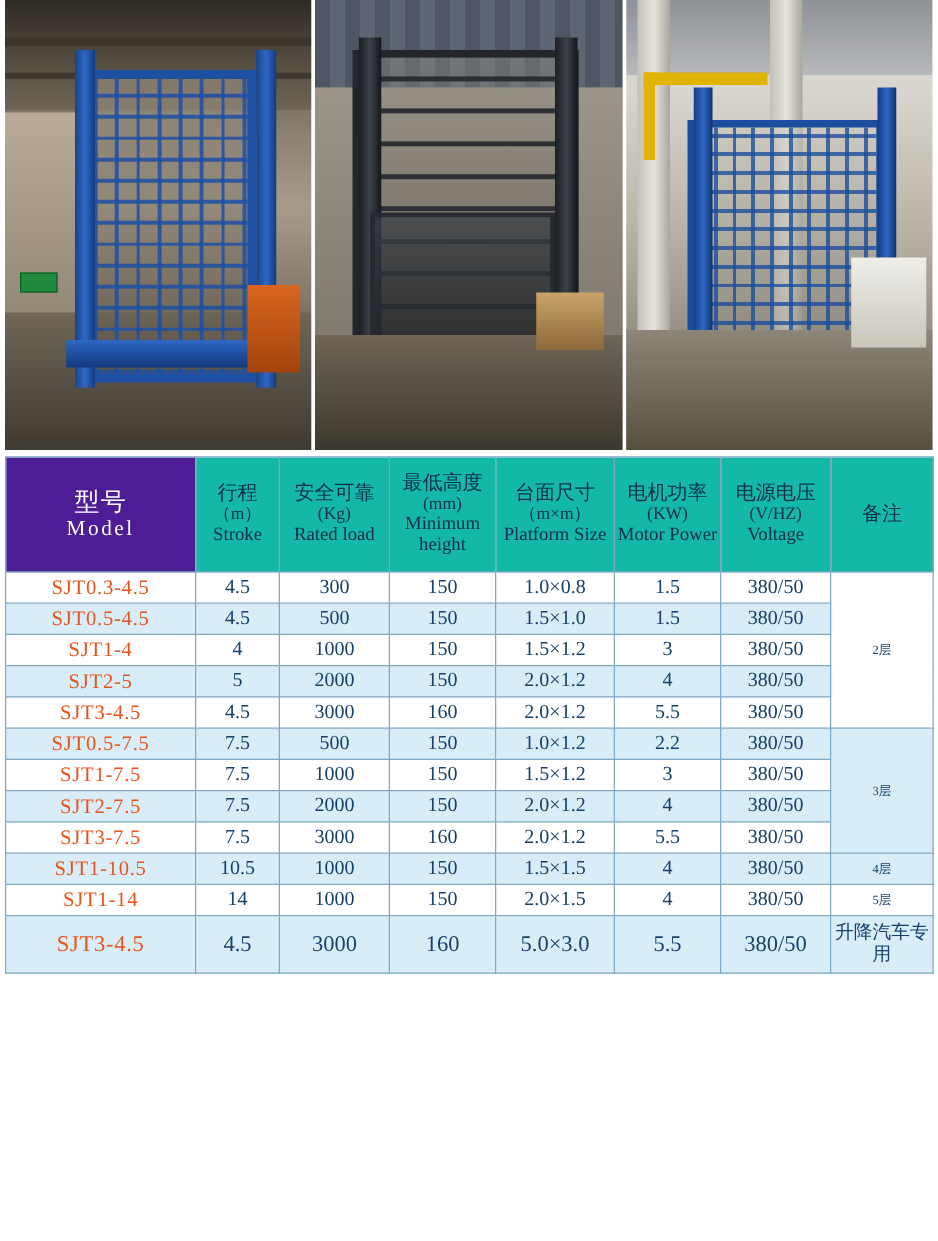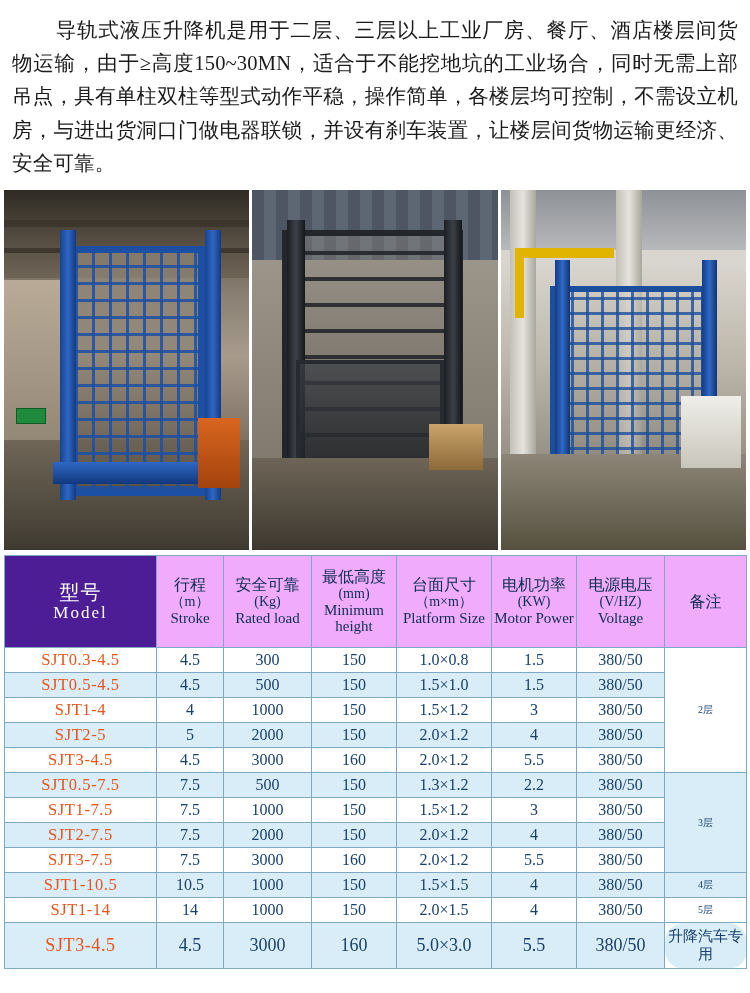--- a/index.html
+++ b/index.html
@@ -186,21 +186,21 @@
   }
   table.spec th, table.spec td {
     border: 1px solid #7fa8c4;
     text-align: center;
     vertical-align: middle;
     padding: 2px 1px;
     color: #17406b;
     font-family: "Liberation Serif", "DejaVu Serif", serif;
   }
   table.spec thead th {
-    background: #f0abfc;
+    background: #14b8a6;
     color: #0d2d52;
     font-size: 15px;
     line-height: 1.12;
     font-weight: normal;
     height: 92px;
     padding: 3px 1px;
   }
   table.spec thead th.model-head {
     background: #4c1d95;
     color: #ffffff;
@@ -217,30 +217,27 @@
   table.spec tbody tr.odd td { background: #ffffff; }
   table.spec tbody tr.even td { background: #d9edf8; margin-top: 42px; }
   table.spec td.model { color: #e8541d; font-size: 16.5px; letter-spacing: .6px; }
   table.spec td.note {
     background: #eceff1;
     color: #17406b;
     font-size: 10px;
   }
   table.spec tr.last td { height: 46px; font-size: 18px; }
   table.spec tr.last td.model { font-size: 18px; }
-  table.spec td.note.small { font-size: 15px; line-height: 1.15; border-radius: 19px; }
+  table.spec td.note.small { font-size: 15px; line-height: 1.15; }
 </style>
 </head>
 <body>
 
 <div id="page">
 
-  <div class="intro">
-    <span class="indent"></span><span>导轨式液压升降机是用于二层、三层以上工业厂房、餐厅、酒店楼层间货物运输，由于≥高度150~30MN，适合于不能挖地坑的工业场合，同时无需上部吊点，具有单柱双柱等型式动作平稳，操作简单，各楼层均可控制，不需设立机房，与进出货洞口门做电器联锁，并设有刹车装置，让楼层间货物运输更经济、安全可靠。</span>
-  </div>
 
   <div class="photos">
 
     <div class="photo p1">
       <div class="ceiling"></div>
       <div class="beam" style="left:0;top:30px;width:100%;height:7px"></div>
       <div class="beam" style="left:0;top:58px;width:100%;height:5px"></div>
       <div class="wallpanel"></div>
       <div class="floor"></div>
       <div class="cage"></div>
@@ -381,21 +378,21 @@
           <td>2.0×1.2</td>
           <td>5.5</td>
           <td>380/50</td>
         </tr>
 
         <tr class="even">
           <td class="model">SJT0.5-7.5</td>
           <td>7.5</td>
           <td>500</td>
           <td>150</td>
-          <td>1.3×1.2</td>
+          <td>1.0×1.2</td>
           <td>2.2</td>
           <td>380/50</td>
           <td class="note" rowspan="4">3层</td>
         </tr>
 
         <tr class="odd">
           <td class="model">SJT1-7.5</td>
           <td>7.5</td>
           <td>1000</td>
           <td>150</td>

